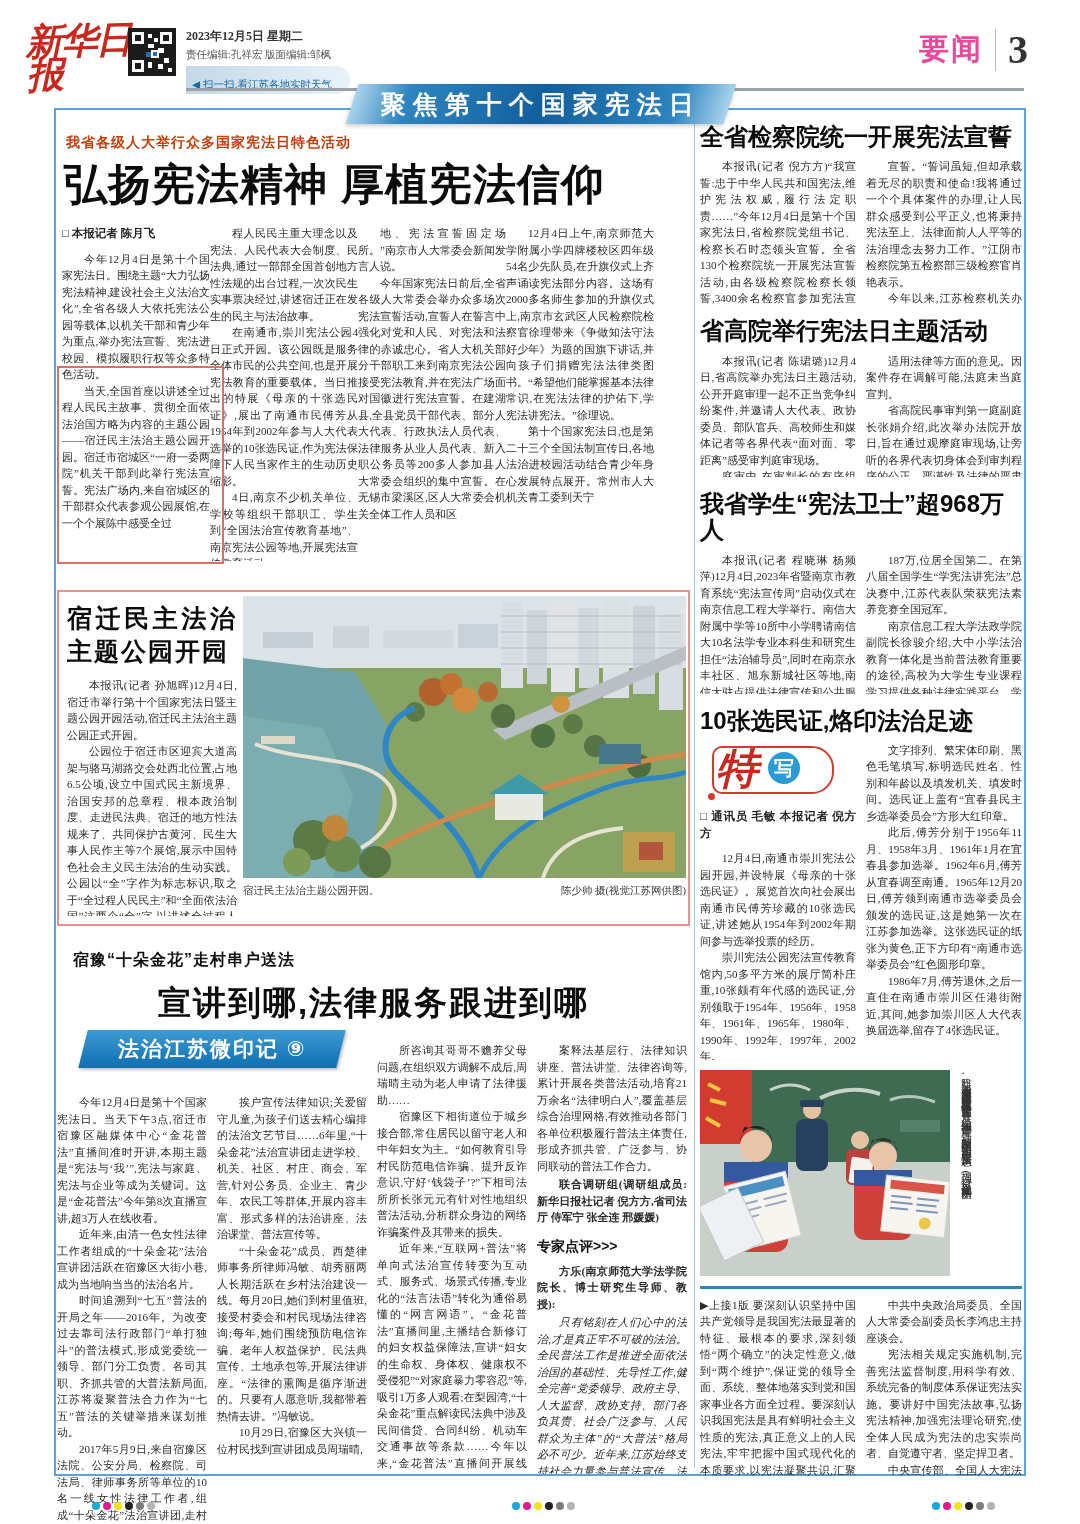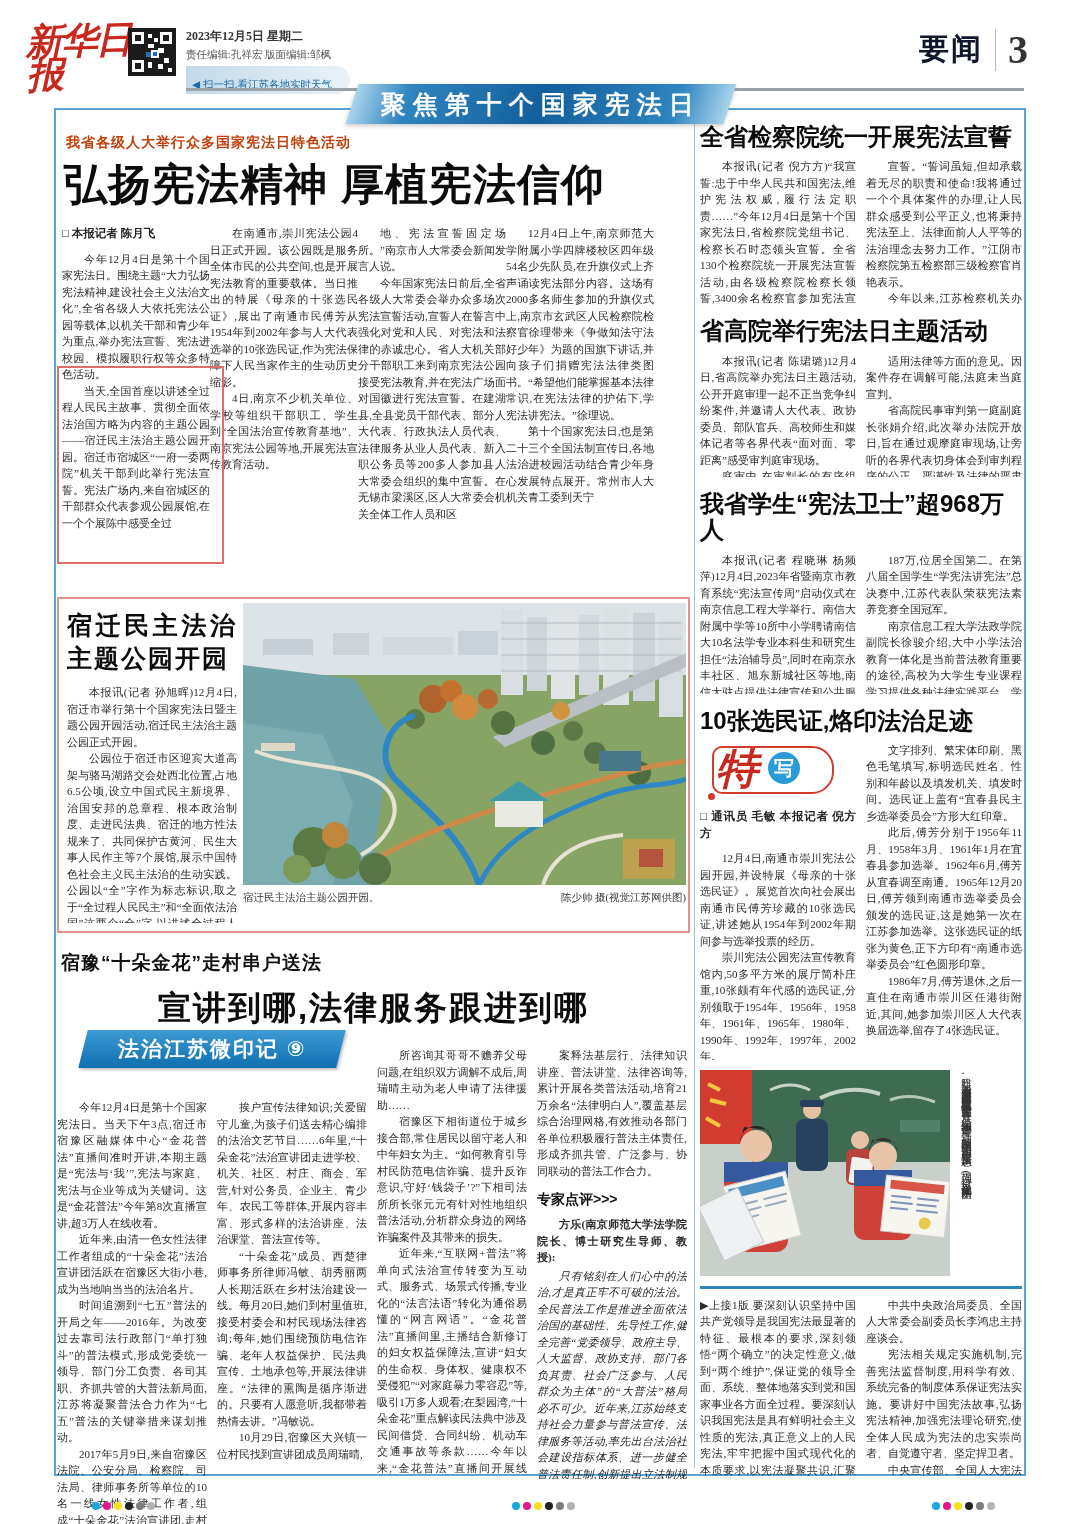--- a/index.html
+++ b/index.html
@@ -14,21 +14,21 @@
         line-height:.9;transform:rotate(-2deg);letter-spacing:-2px;}
   .qr{position:absolute;left:128px;top:28px;width:48px;height:48px;}
   .dateblock{position:absolute;left:186px;top:28px;width:300px;}
   .dateline{font-size:12px;font-weight:bold;color:#333;}
   .editors{font-size:10.5px;color:#555;margin-top:3px;}
   .weather{margin-top:4px;display:inline-block;font-size:10.5px;color:#1a6aa8;
            background:linear-gradient(90deg,#c4d9e8,#e9f2f8);padding:12px 18px 2px 6px;
            border-radius:0 14px 14px 0;}
   .mastrule{position:absolute;left:186px;top:88px;width:838px;height:3px;background:#9aa2a8;}
   .pageinfo{position:absolute;right:52px;top:26px;display:flex;align-items:center;gap:12px;}
-  .section{font-size:30px;font-weight:900;color:#0f172a;letter-spacing:2px;}
+  .section{font-size:30px;font-weight:900;color:#ec4899;letter-spacing:2px;}
   .pagesep{width:1px;height:42px;background:#bbb;}
   .pagenum{font-size:40px;font-weight:bold;color:#333;}
 
   
   .frame{position:absolute;left:54px;top:108px;width:968px;height:1364px;
          border:2px solid #5aa4d6;background:#fff;}
   .vdivider{position:absolute;left:694px;top:112px;width:1px;height:1356px;background:#9cc6e4;}
 
   
   .banner{position:absolute;left:352px;top:84px;width:378px;height:40px;
@@ -72,30 +72,30 @@
   .tx-main{position:absolute;left:10px;top:-6px;font-size:42px;font-weight:900;font-style:italic;color:#c8281e;}
   .tx-sub{position:absolute;left:62px;top:8px;width:32px;height:32px;border-radius:50%;background:#2b9bd6;
           color:#fff;font-size:20px;font-weight:bold;display:flex;align-items:center;justify-content:center;}
 
   .photo2row{display:flex;margin-top:10px;gap:6px;}
   .vcap{writing-mode:vertical-rl;height:206px;font-size:10.5px;line-height:1.8;color:#333;letter-spacing:1px;}
   .bluerule{height:3px;background:#2e85c0;margin:10px 0 8px;}
   .contbody{height:182px;}
 
   
-  .suqian{position:absolute;left:57px;top:590px;width:633px;height:336px;border:2px solid #e89090;box-sizing:border-box;margin-top:7px;}
+  .suqian{position:absolute;left:57px;top:590px;width:633px;height:336px;border:2px solid #e89090;box-sizing:border-box;}
   .sq-art{position:absolute;left:8px;top:8px;width:170px;height:316px;overflow:hidden;}
   .sq-art h2{font-size:25px;font-weight:900;color:#0c0c0c;line-height:1.3;margin:2px 0 10px;letter-spacing:2px;}
   .sq-photo{position:absolute;left:184px;top:4px;width:443px;height:282px;}
   .sq-cap{position:absolute;left:184px;top:292px;width:443px;display:flex;justify-content:space-between;
           font-size:10.5px;color:#3a3a3a;}
 
   
   .feature{position:absolute;left:57px;top:946px;width:633px;height:522px;}
-  .f-kicker{font-size:19px;font-weight:900;color:#111;margin:4px 0 0 4px;letter-spacing:1px;}
+  .f-kicker{font-size:16px;font-weight:900;color:#111;margin:4px 0 0 16px;letter-spacing:1px;}
   .f-head{font-size:33px;font-weight:900;color:#0c0c0c;text-align:center;margin:10px 0 0;letter-spacing:2px;}
   .f-cols{margin-top:16px;gap:10px;}
   .f-cols .col{width:150px;height:432px;}
   .pt-badge{padding-top:52px;}
   .badge{position:absolute;left:26px;top:84px;width:258px;height:38px;transform:skewX(-14deg);
          background:linear-gradient(180deg,#3c9bd4,#0f6fb0);display:flex;align-items:center;justify-content:center;
          box-shadow:2px 2px 3px rgba(0,0,0,.25);}
   .badge span{transform:skewX(14deg);color:#fff;font-size:21px;font-weight:bold;letter-spacing:2px;}
   .investigators{text-indent:2em;margin:2px 0;font-weight:bold;}
   .expert-head{font-size:14px;font-weight:900;margin:10px 0 6px;color:#111;}
@@ -161,20 +161,21 @@
     <div class="colrow lead-cols bodytext">
       <div class="col">
         <p class="byline">□ 本报记者 陈月飞</p>
         <div>
             <p class="para">今年12月4日是第十个国家宪法日。围绕主题“大力弘扬宪法精神,建设社会主义法治文化”,全省各级人大依托宪法公园等载体,以机关干部和青少年为重点,举办宪法宣誓、宪法进校园、模拟履职行权等众多特色活动。</p>
             <p class="para">当天,全国首座以讲述全过程人民民主故事、贯彻全面依法治国方略为内容的主题公园——宿迁民主法治主题公园开园。宿迁市宿城区“一府一委两院”机关干部到此举行宪法宣誓。宪法广场内,来自宿城区的干部群众代表参观公园展馆,在一个个展陈中感受全过</p>
           </div>
       </div>
       <div class="col">
           <div>
+            <p class="para">程人民民主重大理念以及宪法、人民代表大会制度、民法典,通过一部部全国首创地方性法规的出台过程,一次次民生实事票决经过,讲述宿迁正在发生的民主与法治故事。</p>
             <p class="para">在南通市,崇川宪法公园4日正式开园。该公园既是服务全体市民的公共空间,也是开展宪法教育的重要载体。当日推出的特展《母亲的十张选民证》,展出了南通市民傅芳从1954年到2002年参与人大代表选举的10张选民证,作为宪法保障下人民当家作主的生动历史缩影。</p>
             <p class="para">4日,南京不少机关单位、学校等组织干部职工、学生到“全国法治宣传教育基地”、南京宪法公园等地,开展宪法宣传教育活动。</p>
           </div>
         </div>
       <div class="col">
           <div>
             <p class="para">地、宪法宣誓固定场所。”南京市人大常委会新闻发言人说。</p>
             <p class="para">今年国家宪法日前后,全省各级人大常委会举办众多场次宪法宣誓活动,宣誓人在誓言中强化对党和人民、对宪法和法律的赤诚忠心。省人大机关部分干部职工来到南京宪法公园接受宪法教育,并在宪法广场面对国徽进行宪法宣誓。在建湖县,全县党员干部代表、部分人大代表、行政执法人员代表、法律服务从业人员代表、新入职公务员等200多人参加县人大常委会组织的集中宣誓。在无锡市梁溪区,区人大常委会机关全体工作人员和区</p>
           </div>
         </div>
@@ -424,20 +425,21 @@
         </div>
       <div class="col">
           <div>
             <p class="para">所咨询其哥哥不赡养父母问题,在组织双方调解不成后,周瑞晴主动为老人申请了法律援助……</p>
             <p class="para">宿豫区下相街道位于城乡接合部,常住居民以留守老人和中年妇女为主。“如何教育引导村民防范电信诈骗、提升反诈意识,守好‘钱袋子’?”下相司法所所长张元元有针对性地组织普法活动,分析群众身边的网络诈骗案件及其带来的损失。</p>
             <p class="para">近年来,“互联网+普法”将单向式法治宣传转变为互动式、服务式、场景式传播,专业化的“法言法语”转化为通俗易懂的“网言网语”。“金花普法”直播间里,主播结合新修订的妇女权益保障法,宣讲“妇女的生命权、身体权、健康权不受侵犯”“对家庭暴力零容忍”等,吸引1万多人观看;在梨园湾,“十朵金花”重点解读民法典中涉及民间借贷、合同纠纷、机动车交通事故等条款……今年以来,“金花普法”直播间开展线上“法治体检”30余次,提供法律建议60多条。</p>
           </div>
         </div>
       <div class="col">
         <p class="para">案释法基层行、法律知识讲座、普法讲堂、法律咨询等,累计开展各类普法活动,培育21万余名“法律明白人”,覆盖基层综合治理网格,有效推动各部门各单位积极履行普法主体责任,形成齐抓共管、广泛参与、协同联动的普法工作合力。</p>
+        <p class="investigators">联合调研组(调研组成员:新华日报社记者 倪方方,省司法厅 侍军宁 张全连 邢媛媛)</p>
         <div class="expert-head hei">专家点评&gt;&gt;&gt;</div>
         <p class="expert-name">方乐(南京师范大学法学院院长、博士研究生导师、教授):</p>
         <div class="kai">
             <div>
               <p class="para">只有铭刻在人们心中的法治,才是真正牢不可破的法治。全民普法工作是推进全面依法治国的基础性、先导性工作,健全完善“党委领导、政府主导、人大监督、政协支持、部门各负其责、社会广泛参与、人民群众为主体”的“大普法”格局必不可少。近年来,江苏始终支持社会力量参与普法宣传、法律服务等活动,率先出台法治社会建设指标体系、进一步健全普法责任制,创新提出立法制规过程普法、推行“谁服务谁普法”等,逐步构建普法主体多元、普法方式协同、普法内容专业的工作机制,努力使尊法学法守法用法在全社会蔚然成风。</p>
             </div>
           </div>
       </div>
     </div>
   </section>

